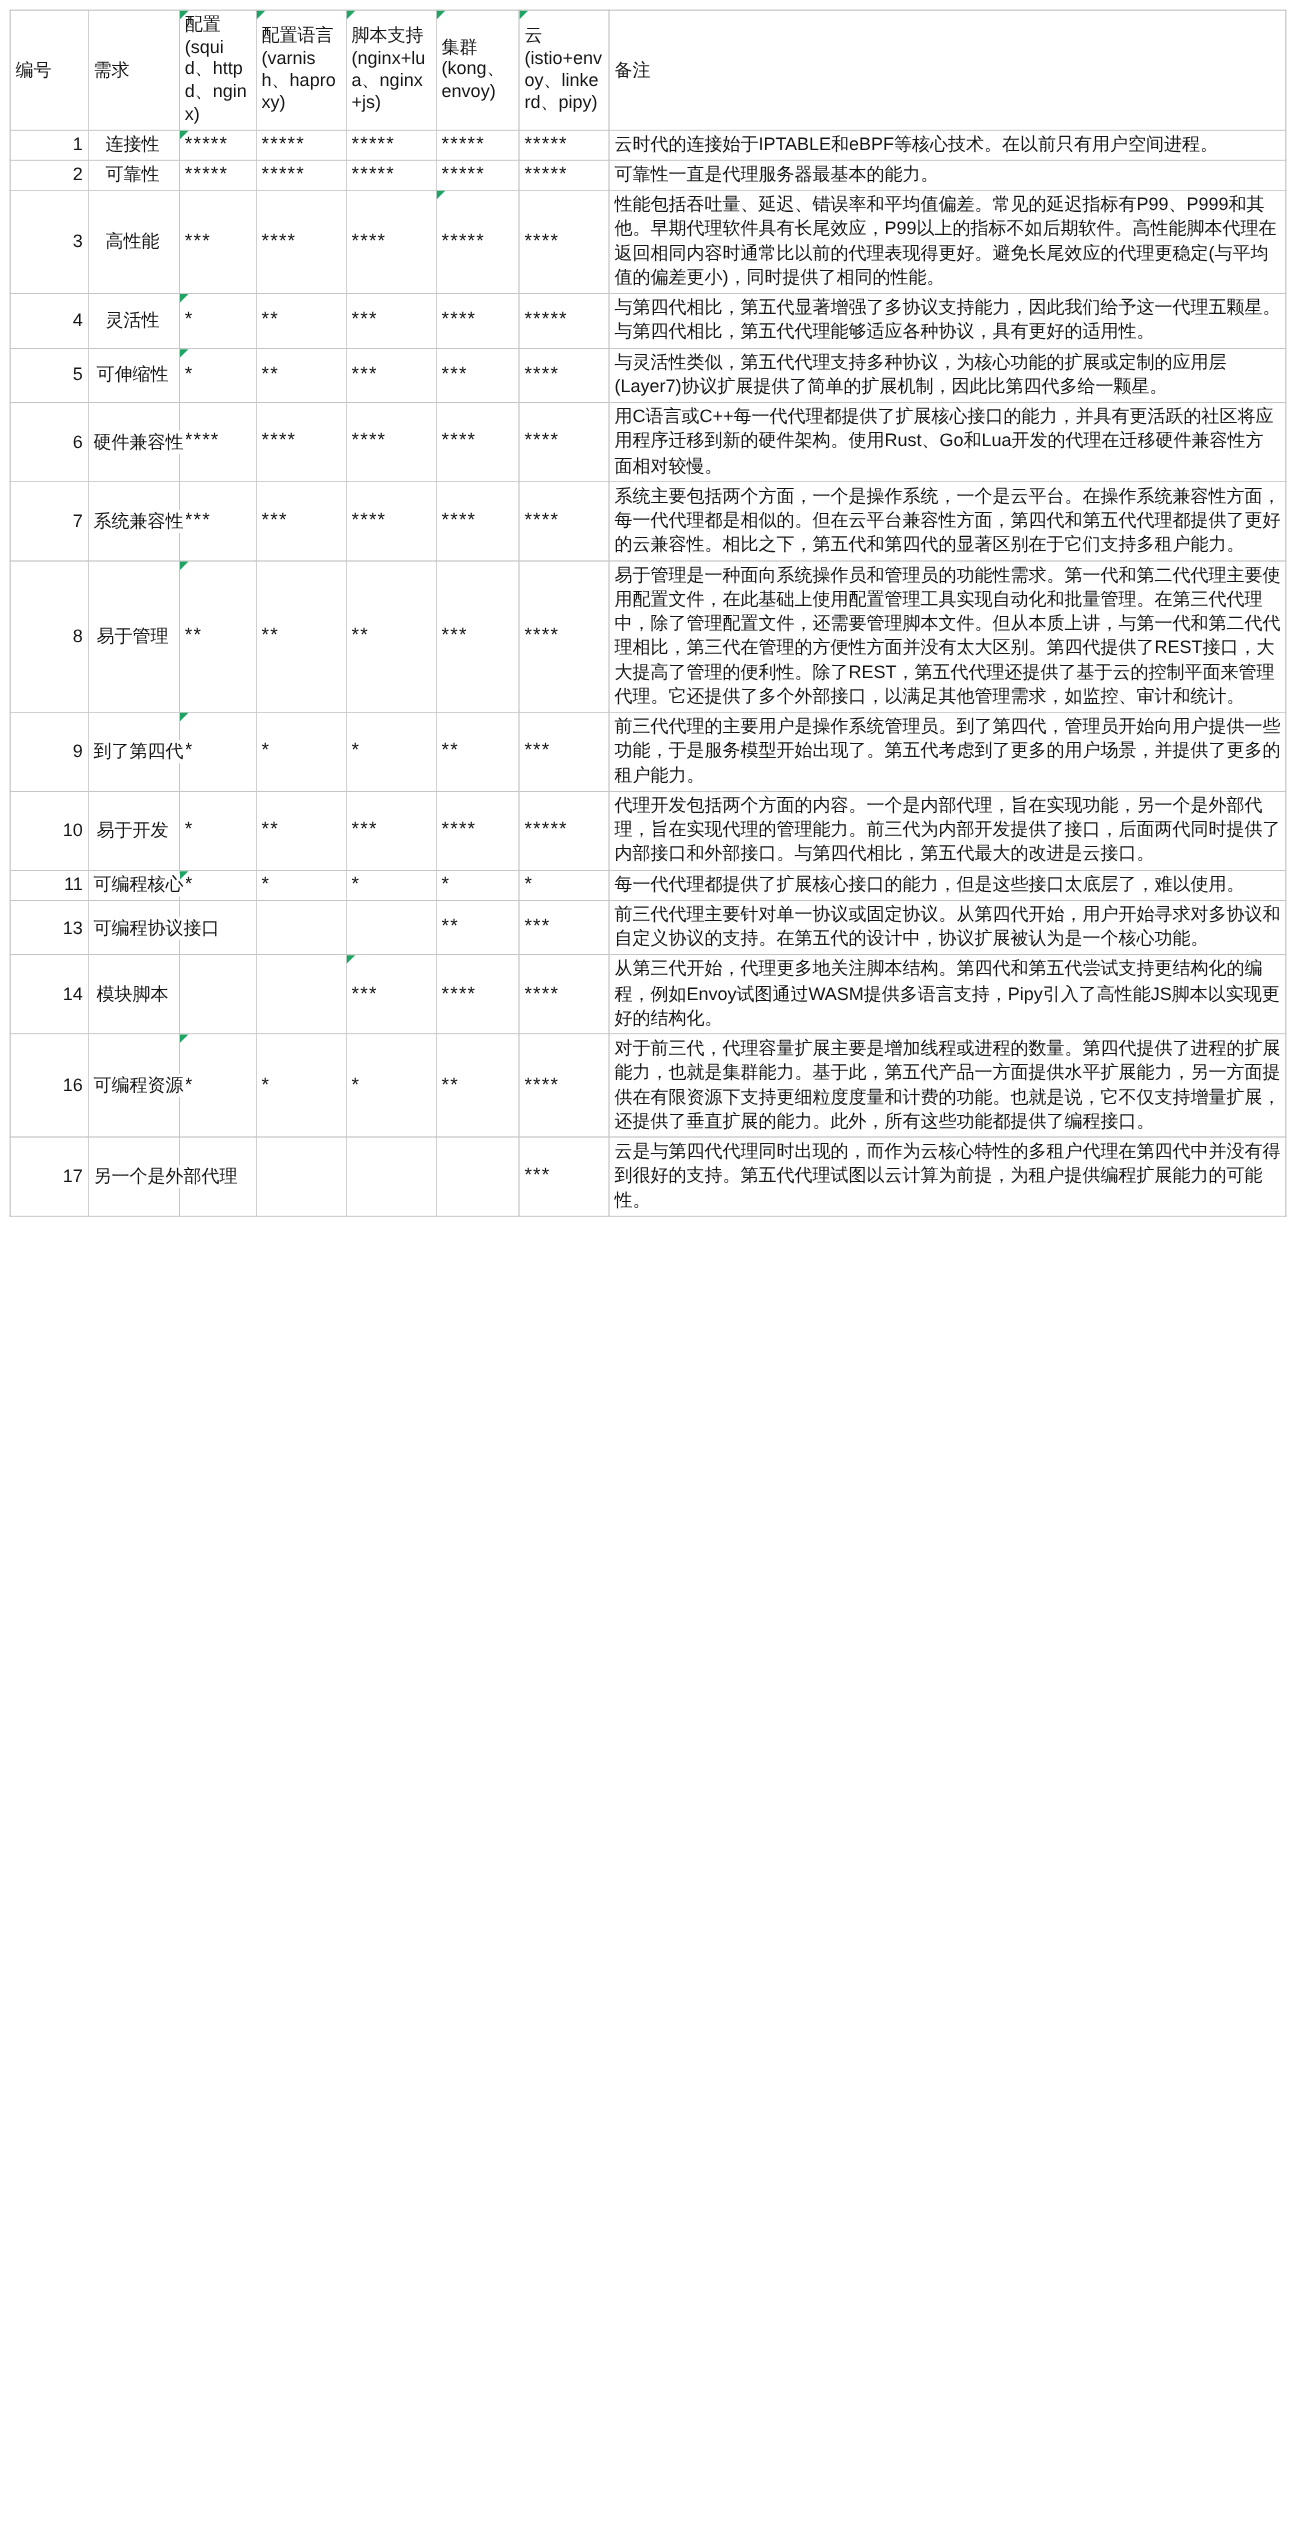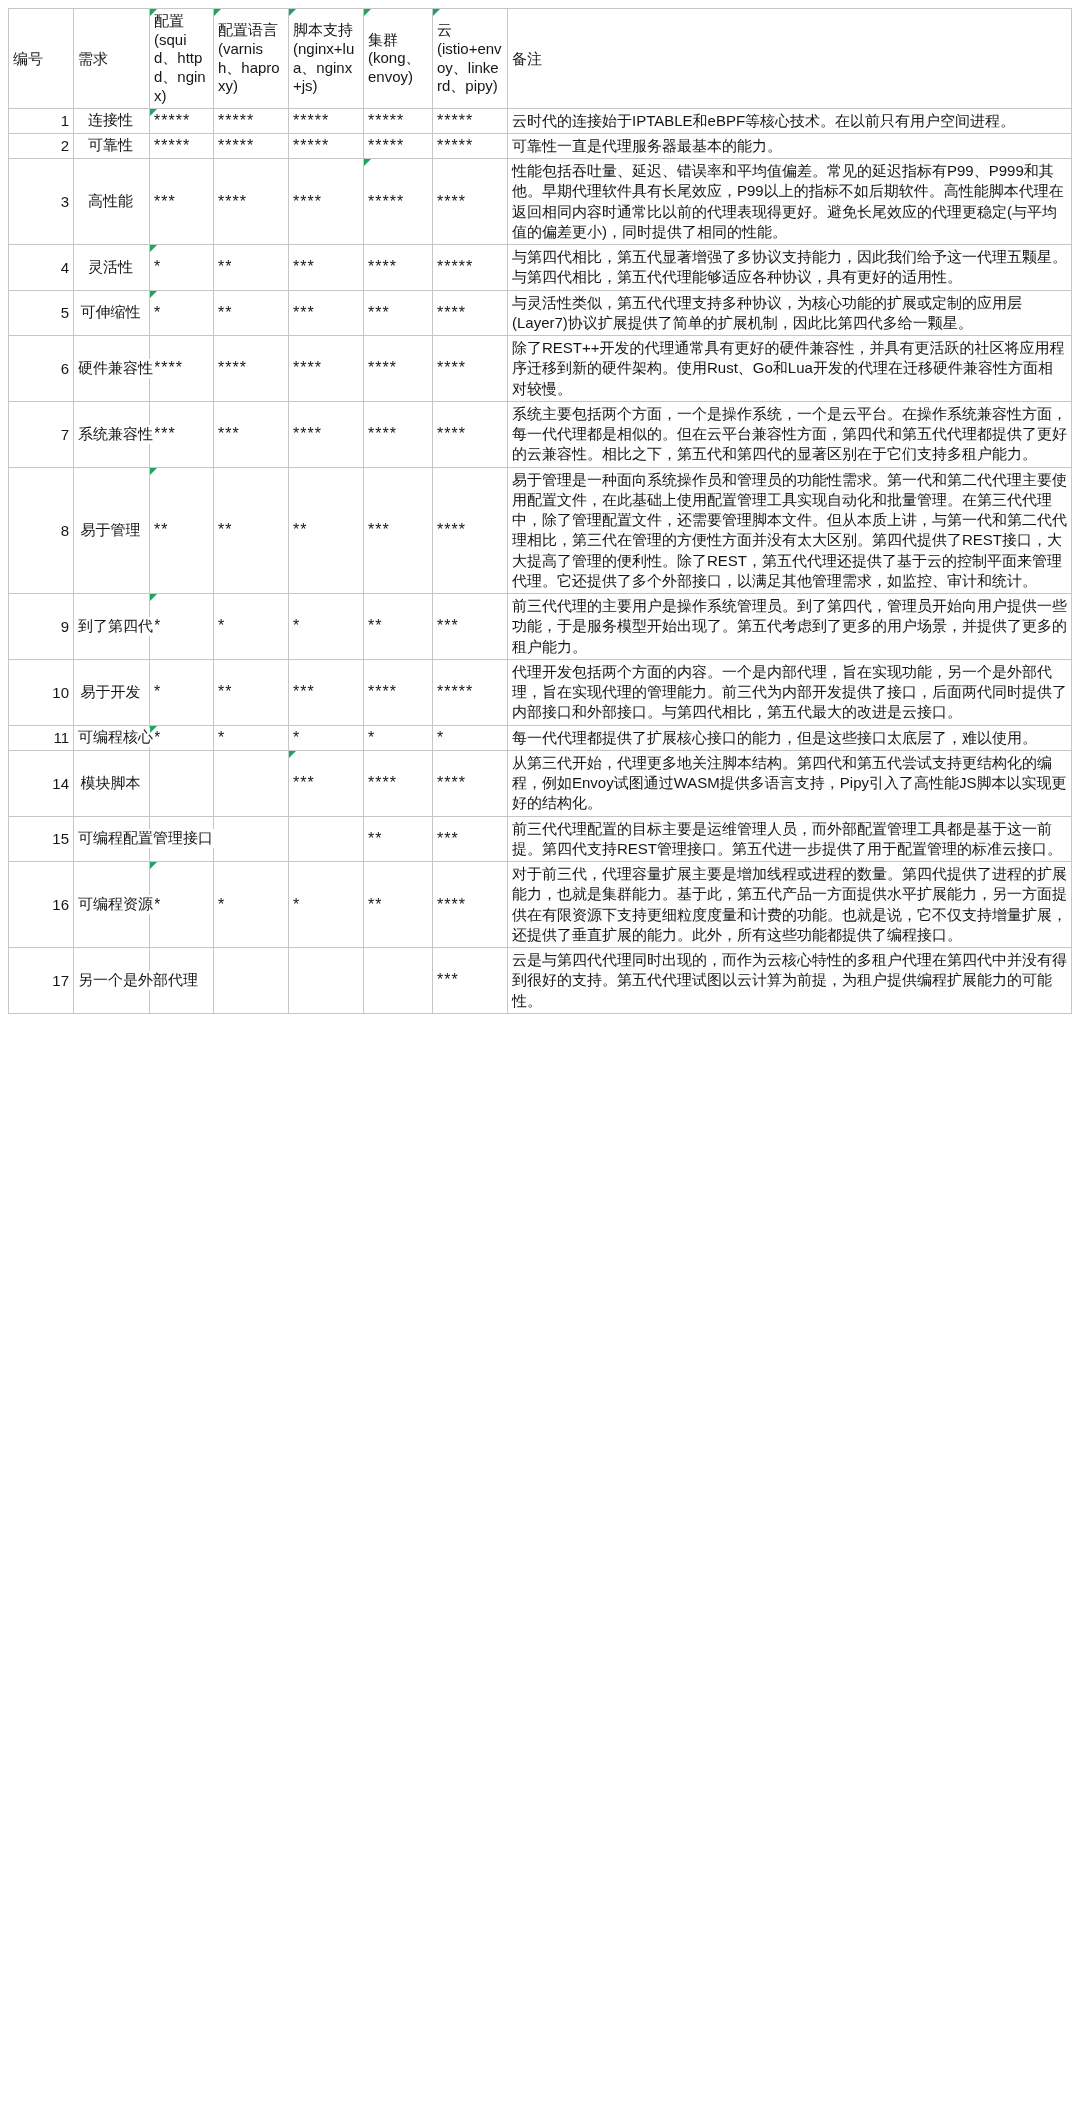--- a/index.html
+++ b/index.html
@@ -125,21 +125,21 @@
           <td class="note-cell">与灵活性类似，第五代代理支持多种协议，为核心功能的扩展或定制的应用层(Layer7)协议扩展提供了简单的扩展机制，因此比第四代多给一颗星。</td>
         </tr>
         <tr>
           <td class="id-cell">6</td>
           <td class="req-cell"><span class="req-text">硬件兼容性</span></td>
           <td class="stars-cell"><span class="stars">****</span></td>
           <td class="stars-cell"><span class="stars">****</span></td>
           <td class="stars-cell"><span class="stars">****</span></td>
           <td class="stars-cell"><span class="stars">****</span></td>
           <td class="stars-cell"><span class="stars">****</span></td>
-          <td class="note-cell">除了REST++开发的代理通常具有更好的硬件兼容性，并具有更活跃的社区将应用程序迁移到新的硬件架构。使用Rust、Go和Lua开发的代理在迁移硬件兼容性方面相对较慢。</td>
+          <td class="note-cell">用C语言或C++每一代代理都提供了扩展核心接口的能力，并具有更活跃的社区将应用程序迁移到新的硬件架构。使用Rust、Go和Lua开发的代理在迁移硬件兼容性方面相对较慢。</td>
         </tr>
         <tr>
           <td class="id-cell">7</td>
           <td class="req-cell"><span class="req-text">系统兼容性</span></td>
           <td class="stars-cell"><span class="stars">***</span></td>
           <td class="stars-cell"><span class="stars">***</span></td>
           <td class="stars-cell"><span class="stars">****</span></td>
           <td class="stars-cell"><span class="stars">****</span></td>
           <td class="stars-cell"><span class="stars">****</span></td>
           <td class="note-cell">系统主要包括两个方面，一个是操作系统，一个是云平台。在操作系统兼容性方面，每一代代理都是相似的。但在云平台兼容性方面，第四代和第五代代理都提供了更好的云兼容性。相比之下，第五代和第四代的显著区别在于它们支持多租户能力。</td>
@@ -178,38 +178,38 @@
           <td class="id-cell">11</td>
           <td class="req-cell"><span class="req-text">可编程核心</span></td>
           <td class="stars-cell"><span class="stars">*</span><span class="mark" style="border-top-color: rgb(31, 164, 99);"></span></td>
           <td class="stars-cell"><span class="stars">*</span></td>
           <td class="stars-cell"><span class="stars">*</span></td>
           <td class="stars-cell"><span class="stars">*</span></td>
           <td class="stars-cell"><span class="stars">*</span></td>
           <td class="note-cell">每一代代理都提供了扩展核心接口的能力，但是这些接口太底层了，难以使用。</td>
         </tr>
         <tr>
+          <td class="id-cell">13</td>
+          <td class="req-cell"><span class="req-text">可编程协议接口</span></td>
+          <td class="stars-cell"></td>
+          <td class="stars-cell"></td>
+          <td class="stars-cell"></td>
+          <td class="stars-cell"><span class="stars">**</span></td>
+          <td class="stars-cell"><span class="stars">***</span></td>
+          <td class="note-cell">前三代代理主要针对单一协议或固定协议。从第四代开始，用户开始寻求对多协议和自定义协议的支持。在第五代的设计中，协议扩展被认为是一个核心功能。</td>
+        </tr>
+        <tr>
           <td class="id-cell">14</td>
           <td class="req-cell"><span class="req-text">模块脚本</span></td>
           <td class="stars-cell"></td>
           <td class="stars-cell"></td>
           <td class="stars-cell"><span class="stars">***</span><span class="mark" style="border-top-color: rgb(31, 164, 99);"></span></td>
           <td class="stars-cell"><span class="stars">****</span></td>
           <td class="stars-cell"><span class="stars">****</span></td>
           <td class="note-cell">从第三代开始，代理更多地关注脚本结构。第四代和第五代尝试支持更结构化的编程，例如Envoy试图通过WASM提供多语言支持，Pipy引入了高性能JS脚本以实现更好的结构化。</td>
-        </tr>
-        <tr>
-          <td class="id-cell">15</td>
-          <td class="req-cell"><span class="req-text">可编程配置管理接口</span></td>
-          <td class="stars-cell"></td>
-          <td class="stars-cell"></td>
-          <td class="stars-cell"></td>
-          <td class="stars-cell"><span class="stars">**</span></td>
-          <td class="stars-cell"><span class="stars">***</span></td>
-          <td class="note-cell">前三代代理配置的目标主要是运维管理人员，而外部配置管理工具都是基于这一前提。第四代支持REST管理接口。第五代进一步提供了用于配置管理的标准云接口。</td>
         </tr>
         <tr>
           <td class="id-cell">16</td>
           <td class="req-cell"><span class="req-text">可编程资源</span></td>
           <td class="stars-cell"><span class="stars">*</span><span class="mark" style="border-top-color: rgb(31, 164, 99);"></span></td>
           <td class="stars-cell"><span class="stars">*</span></td>
           <td class="stars-cell"><span class="stars">*</span></td>
           <td class="stars-cell"><span class="stars">**</span></td>
           <td class="stars-cell"><span class="stars">****</span></td>
           <td class="note-cell">对于前三代，代理容量扩展主要是增加线程或进程的数量。第四代提供了进程的扩展能力，也就是集群能力。基于此，第五代产品一方面提供水平扩展能力，另一方面提供在有限资源下支持更细粒度度量和计费的功能。也就是说，它不仅支持增量扩展，还提供了垂直扩展的能力。此外，所有这些功能都提供了编程接口。</td>

